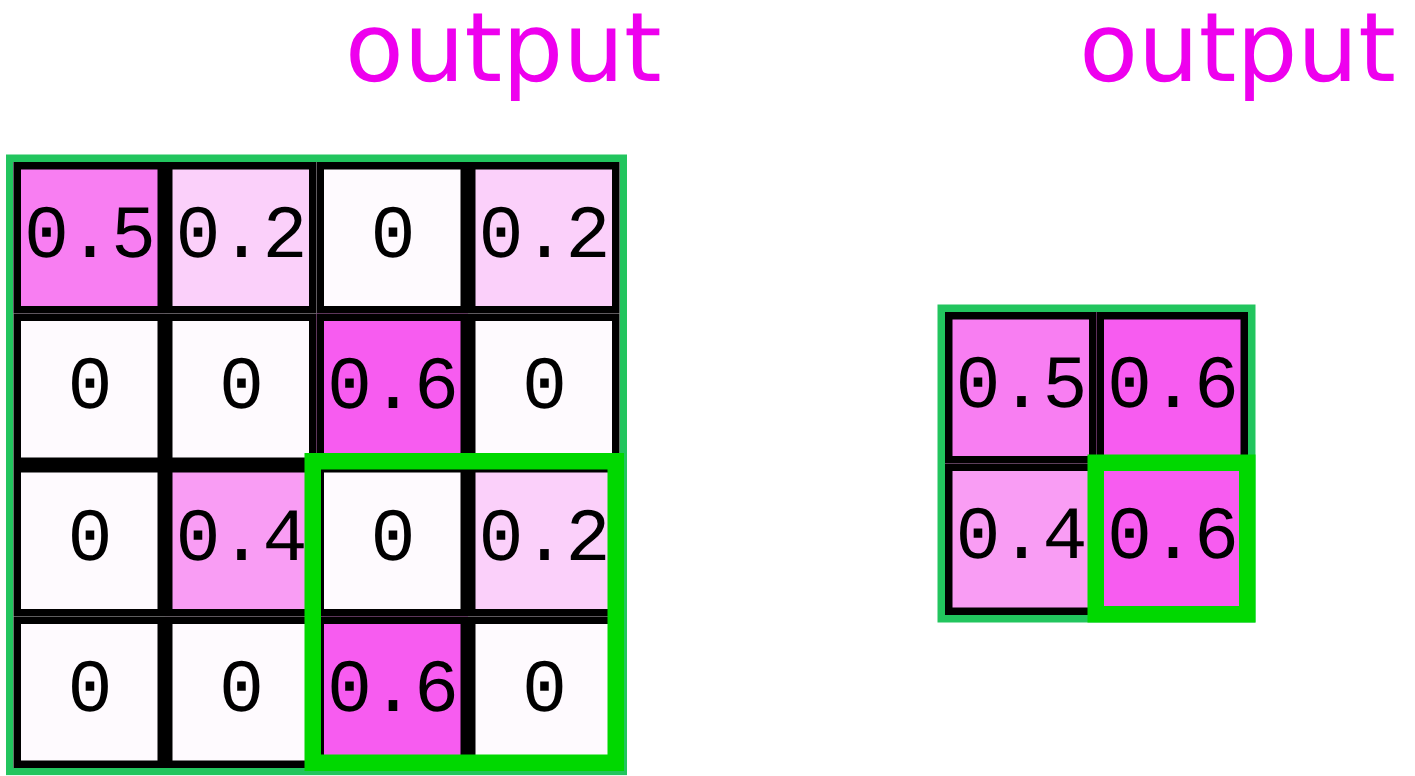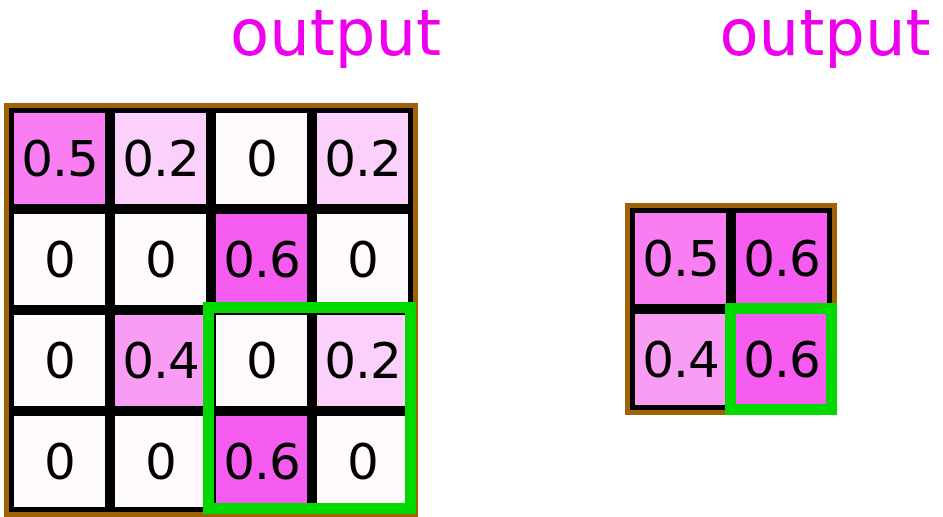--- a/index.html
+++ b/index.html
@@ -23,22 +23,23 @@
     font-weight: 400;
     text-align: center;
     white-space: nowrap;
   }
   .input-title  { left: 230px; width: 200px; }
   .output-title { left: 705px; width: 240px; }
 
   .grid {
     position: absolute;
     display: grid;
-    border: 5px solid #a16207;
+    border: 5px solid #22c55e;
     box-sizing: content-box;
+    font-family: Liberation Mono, monospace;
   }
   .input-grid {
     left: 4px;
     top: 103px;
     grid-template-columns: repeat(4, 101px);
     grid-template-rows: repeat(4, 101px);
   }
   .output-grid {
     left: 625px;
     top: 203px;

